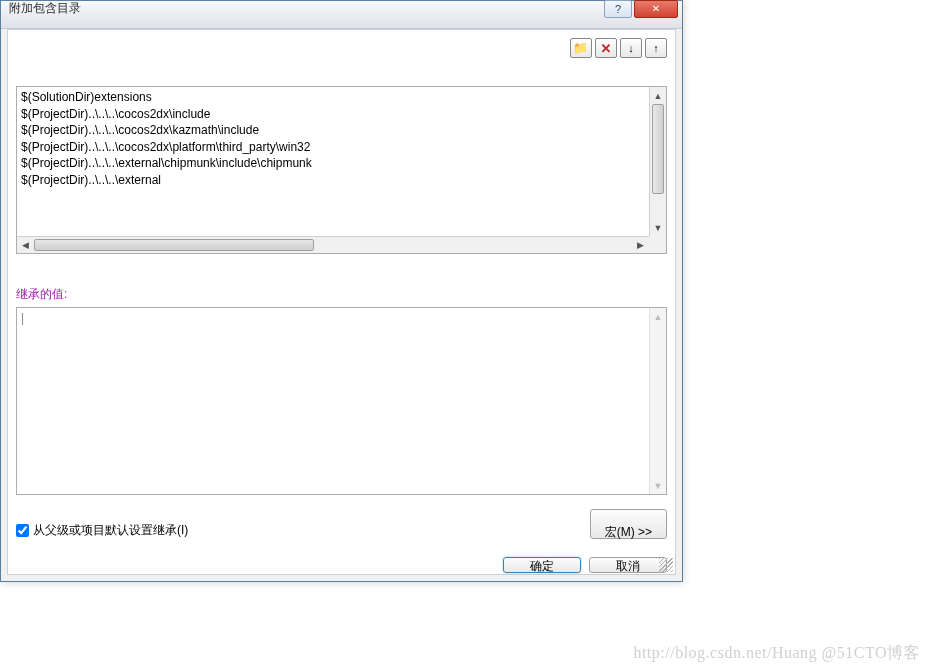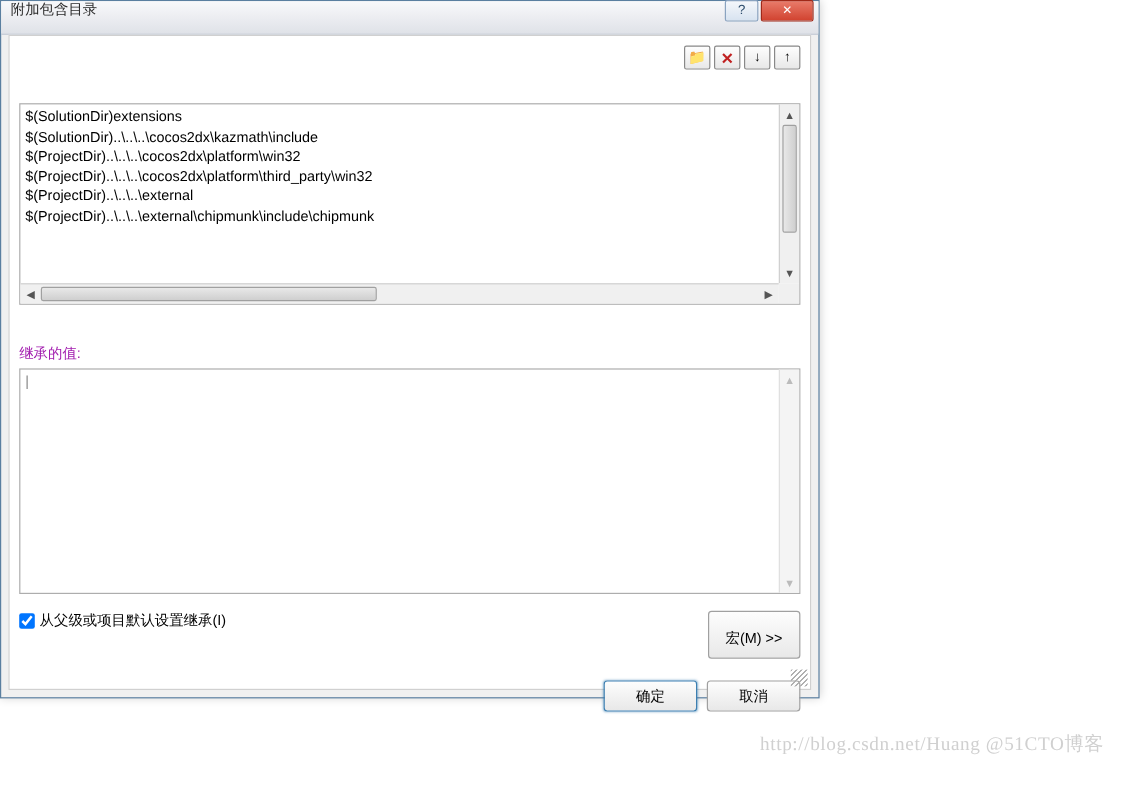--- a/index.html
+++ b/index.html
@@ -216,75 +216,75 @@
       position: absolute;
       right: 0;
       top: 0;
       bottom: 0;
       width: 17px;
       background: #f4f4f4;
       border-left: 1px solid #e0e0e0;
     }
     .bottom-row {
       display: flex;
-      align-items: flex-start;
+      align-items: flex-end;
       margin-top: 14px;
     }
     .inherit-check {
       display: flex;
       align-items: center;
       gap: 4px;
     }
     .inherit-check input {
       width: 13px;
       height: 13px;
     }
     .inherit-check label {
       font-size: 12px;
     }
     .macros-btn {
       margin-left: auto;
-      height: 40px;
+      height: 30px;
       padding: 14px 14px;
       border: 1px solid #a0a0a0;
       background: linear-gradient(to bottom, #fdfdfd, #e8e8e8);
       border-radius: 3px;
       font-size: 12px;
       cursor: pointer;
     }
     .button-row {
       display: flex;
       justify-content: flex-end;
       gap: 8px;
       margin-top: 18px;
     }
     .dlg-btn {
       width: 78px;
-      height: 26px;
+      height: 16px;
       border: 1px solid #a0a0a0;
       background: linear-gradient(to bottom, #fdfdfd, #e8e8e8);
       border-radius: 3px;
       font-size: 12px;
       cursor: pointer;
     }
     .dlg-btn.primary {
       border: 1px solid #3c7fb1;
       box-shadow: 0 0 2px rgba(60,127,177,0.6);
     }
     .resize-grip {
       position: absolute;
       right: 2px;
       bottom: 2px;
       width: 14px;
       height: 14px;
       background: repeating-linear-gradient(135deg, #b0b0b0 0 1px, transparent 1px 3px);
     }
     .watermark {
       position: absolute;
-      bottom: 41px;
+      bottom: 8px;
       right: 18px;
       color: #d0d0d0;
       font-size: 16px;
       font-family: "Times New Roman", serif;
       letter-spacing: 0.5px;
     }
   </style>
 </head>
 <body>
 
@@ -314,25 +314,25 @@
         <span>↓</span>
       </div>
       <div class="tool-btn arrow" title="上移">
         <span>↑</span>
       </div>
     </div>
 
     <div class="list-container">
       <div class="list-content">
         <div class="list-item">$(SolutionDir)extensions</div>
-        <div class="list-item">$(SolutionDir)..\..\..\cocos2dx\kazmath\include</div>
-        <div class="list-item">$(ProjectDir)..\..\..\cocos2dx\platform\win32</div>
+        <div class="list-item">$(ProjectDir)..\..\..\cocos2dx\include</div>
+        <div class="list-item">$(ProjectDir)..\..\..\cocos2dx\kazmath\include</div>
         <div class="list-item">$(ProjectDir)..\..\..\cocos2dx\platform\third_party\win32</div>
+        <div class="list-item">$(ProjectDir)..\..\..\external\chipmunk\include\chipmunk</div>
         <div class="list-item">$(ProjectDir)..\..\..\external</div>
-        <div class="list-item">$(ProjectDir)..\..\..\external\chipmunk\include\chipmunk</div>
       </div>
       <div class="v-scrollbar">
         <div class="arrow-up">▲</div>
         <div class="thumb"></div>
         <div class="arrow-down">▼</div>
       </div>
       <div class="h-scrollbar">
         <div class="arrow-left">◀</div>
         <div class="thumb"></div>
         <div class="arrow-right">▶</div>

